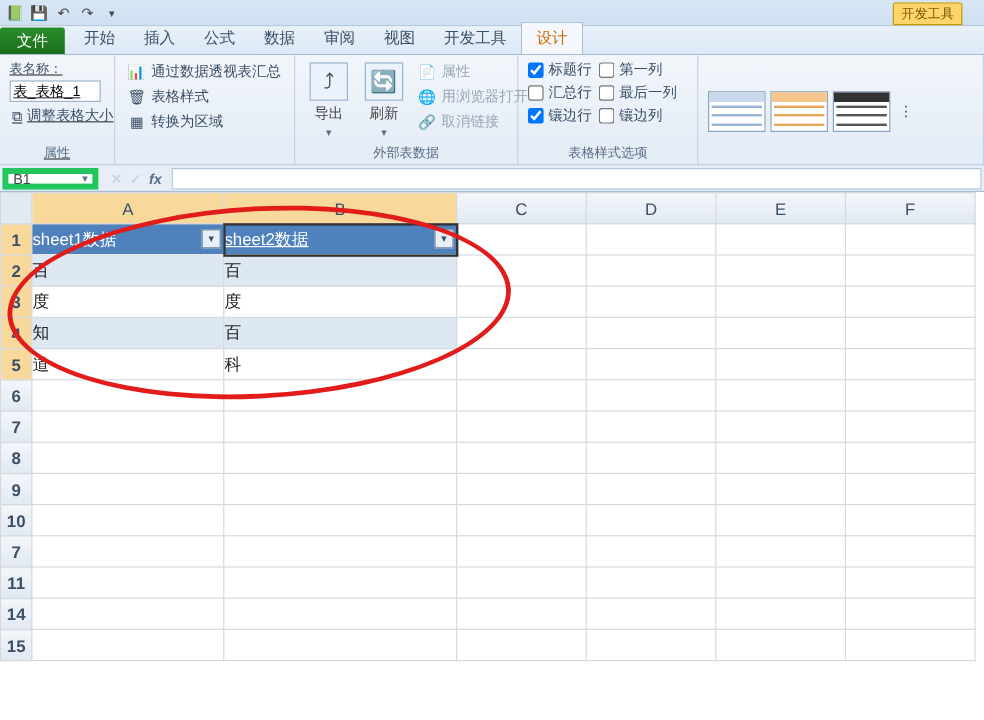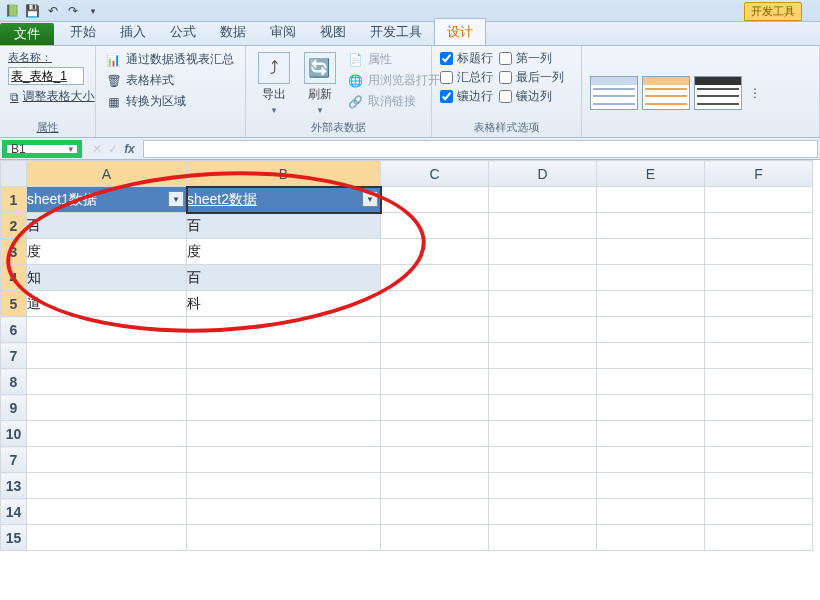--- a/index.html
+++ b/index.html
@@ -359,21 +359,21 @@
   <tr>
           <th class="rowhdr">7</th>
           <td class="cell"></td>
           <td class="cell"></td>
           <td class="cell"></td>
           <td class="cell"></td>
           <td class="cell"></td>
           <td class="cell"></td>
         </tr>
   <tr>
-          <th class="rowhdr">13</th>
+          <th class="rowhdr">11</th>
           <td class="cell"></td>
           <td class="cell"></td>
           <td class="cell"></td>
           <td class="cell"></td>
           <td class="cell"></td>
           <td class="cell"></td>
         </tr>
   <tr>
           <th class="rowhdr">14</th>
           <td class="cell"></td>

